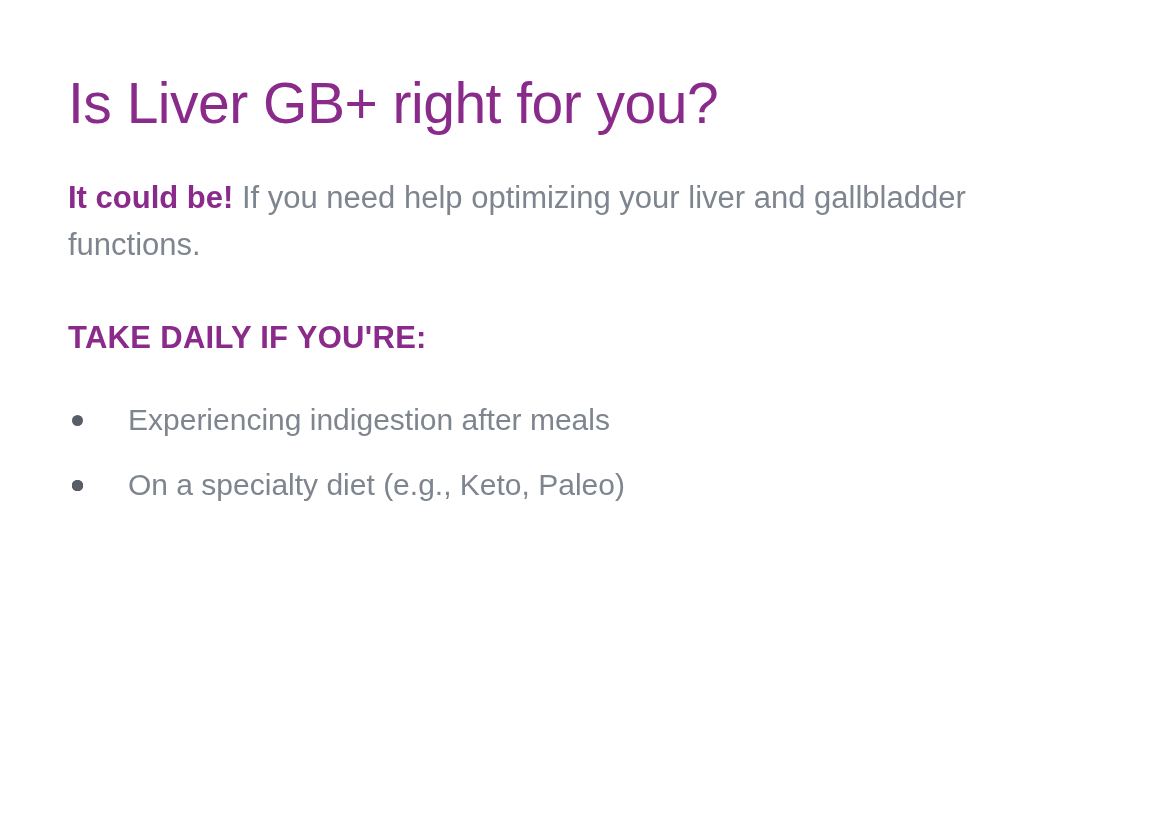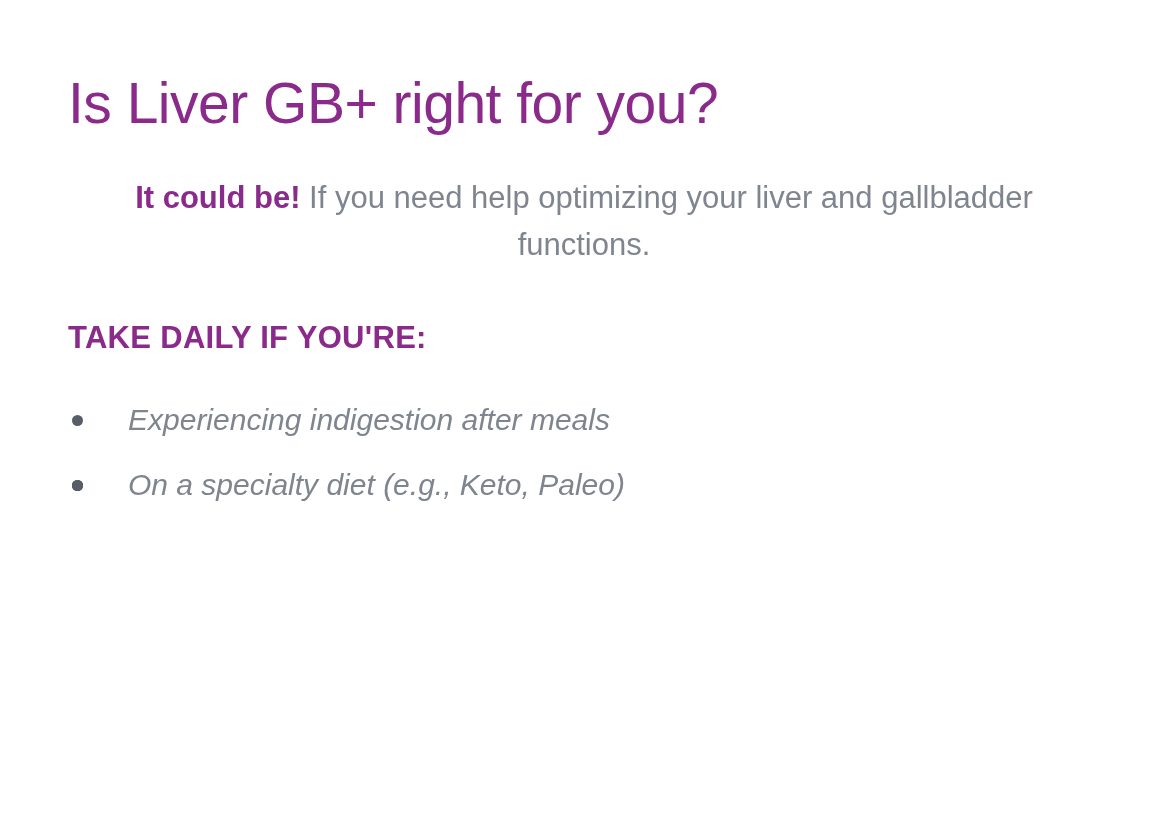--- a/index.html
+++ b/index.html
@@ -35,21 +35,20 @@
   }
 
   .intro-paragraph {
     margin: 0;
     padding-top: 38px;
     max-width: 1038px;
     font-size: 31px;
     line-height: 1.52;
     font-weight: 400;
     color: #7e858f;
-    text-align: center;
   }
 
   .intro-lead {
     font-weight: 700;
     color: #8a2a8a;
   }
 
   .subheading {
     margin: 0;
     padding-top: 50px;
@@ -68,21 +67,20 @@
   }
 
   .criteria-item {
     position: relative;
     padding-left: 60px;
     margin-bottom: 26px;
     font-size: 30px;
     line-height: 1.3;
     color: #7e858f;
     white-space: nowrap;
-    font-style: italic;
   }
 
   .criteria-item:last-child {
     margin-bottom: 9px;
   }
 
   .bullet-dot {
     position: absolute;
     left: 4px;
     top: 15px;

